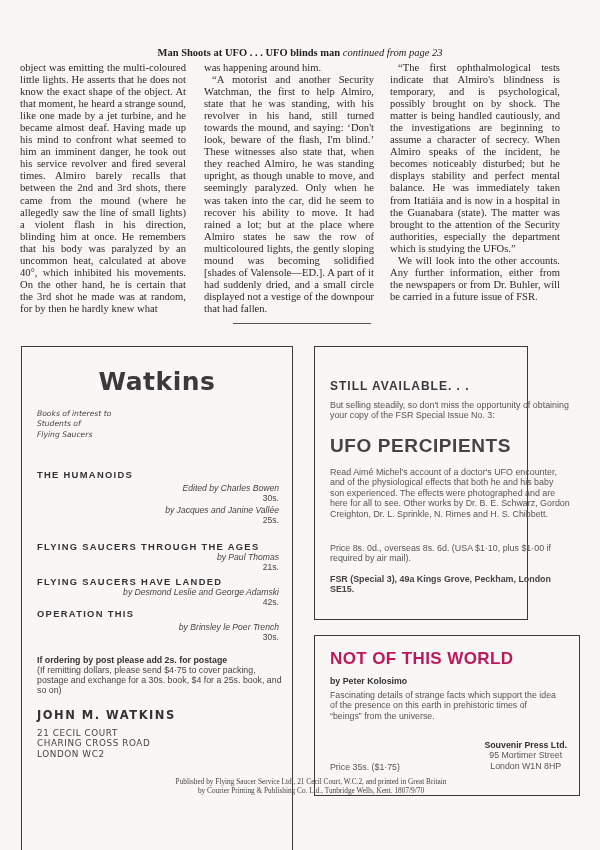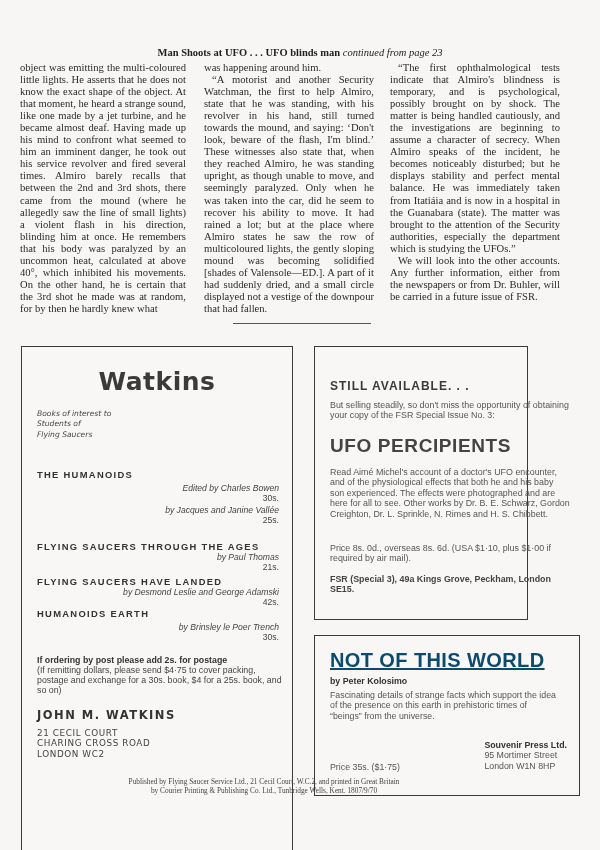--- a/index.html
+++ b/index.html
@@ -49,30 +49,30 @@
   .order { position: absolute; left: 15px; top: 308px; width: 250px; font-family: Liberation Sans, sans-serif; font-size: 8.8px; line-height: 10px; color: #444; }
   .order .ob { font-weight: bold; color: #333; }
   .jmw { position: absolute; left: 15px; top: 361px; font-family: "DejaVu Sans", sans-serif; font-weight: bold; font-size: 11.5px; letter-spacing: 1.5px; color: #333; }
   .addr { position: absolute; left: 15px; top: 381px; font-family: "DejaVu Sans", sans-serif; font-size: 8.8px; line-height: 10.4px; letter-spacing: 0.6px; color: #444; }
 
   .s-head { position: absolute; left: 15px; top: 32px; font-family: "Liberation Sans", sans-serif; font-weight: bold; font-size: 12px; letter-spacing: 1px; color: #3a3a3a; }
   .s-text { position: absolute; left: 15px; width: 240px; font-family: "Liberation Sans", sans-serif; font-size: 8.9px; line-height: 10.4px; color: #555; }
   .s-big { position: absolute; left: 15px; top: 88px; font-family: "Liberation Sans", sans-serif; font-weight: bold; font-size: 19px; letter-spacing: 0.6px; color: #444; }
   .s-bold { font-weight: bold; color: #444; }
 
-  .n-title { position: absolute; left: 15px; top: 13px; font-family: "Liberation Sans", sans-serif; font-weight: bold; font-size: 20px; letter-spacing: 0.4px; color: #0c4a6e; text-decoration: underline; }
+  .n-title { position: absolute; left: 15px; top: 13px; font-family: "Liberation Sans", sans-serif; font-weight: bold; font-size: 17px; letter-spacing: 0.4px; color: #be185d; }
   .n-by { position: absolute; left: 15px; top: 40px; font-family: "Liberation Sans", sans-serif; font-weight: bold; font-size: 8.8px; color: #333; }
   .n-desc { position: absolute; left: 15px; top: 54px; width: 228px; font-family: "Liberation Sans", sans-serif; font-size: 8.8px; line-height: 10.4px; color: #555; }
-  .n-pub { position: absolute; right: 12px; top: 104px; text-align: left; font-family: "Liberation Sans", sans-serif; font-size: 8.8px; line-height: 10.4px; color: #555; }
+  .n-pub { position: absolute; right: 12px; top: 104px; text-align: center; font-family: "Liberation Sans", sans-serif; font-size: 8.8px; line-height: 10.4px; color: #555; }
   .n-pub .np { font-weight: bold; color: #333; }
   .n-price { position: absolute; left: 15px; top: 126px; font-family: "Liberation Sans", sans-serif; font-size: 8.8px; color: #555; }
 
   .footer {
     position: absolute; left: 0; top: 778px; width: 528px; text-align: center;
-    font-family: "Liberation Serif", serif; font-size: 7.3px; line-height: 8.6px; color: #444;
+    font-family: "Liberation Serif", serif; font-size: 7.3px; line-height: 8.6px; color: #444; padding-left: 47px;
   }
 </style>
 </head>
 <body>
 
 <div class="header">
   <b>Man Shoots at UFO . . . UFO blinds man</b>
   <i>continued from page 23</i>
 </div>
 
@@ -111,21 +111,21 @@
     <div class="bt">FLYING SAUCERS THROUGH THE AGES</div>
     <div class="ba">by Paul Thomas</div>
     <div class="bp">21s.</div>
   </div>
   <div class="book" style="top:205px">
     <div class="bt">FLYING SAUCERS HAVE LANDED</div>
     <div class="ba">by Desmond Leslie and George Adamski</div>
     <div class="bp">42s.</div>
   </div>
   <div class="book" style="top:237px">
-    <div class="bt">HUMANOIDS EARTH</div>
+    <div class="bt">OPERATION THIS</div>
     <div class="ba" style="margin-top:3px">by Brinsley le Poer Trench</div>
     <div class="bp">30s.</div>
   </div>
 
   <div class="order">
     <div class="ob">If ordering by post please add 2s. for postage</div>
     <div>(If remitting dollars, please send $4·75 to cover packing, postage and exchange for a 30s. book, $4 for a 25s. book, and so on)</div>
   </div>
   <div class="jmw">JOHN M. WATKINS</div>
   <div class="addr">

